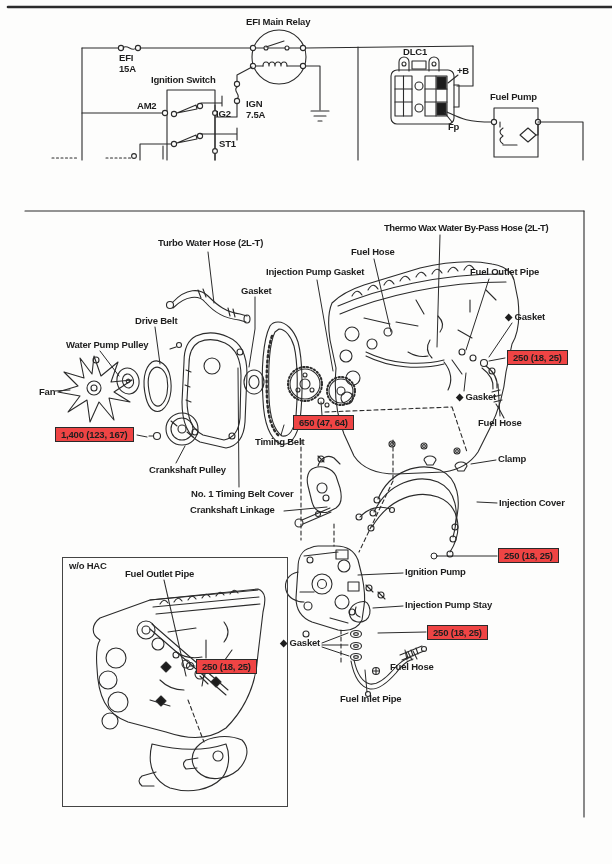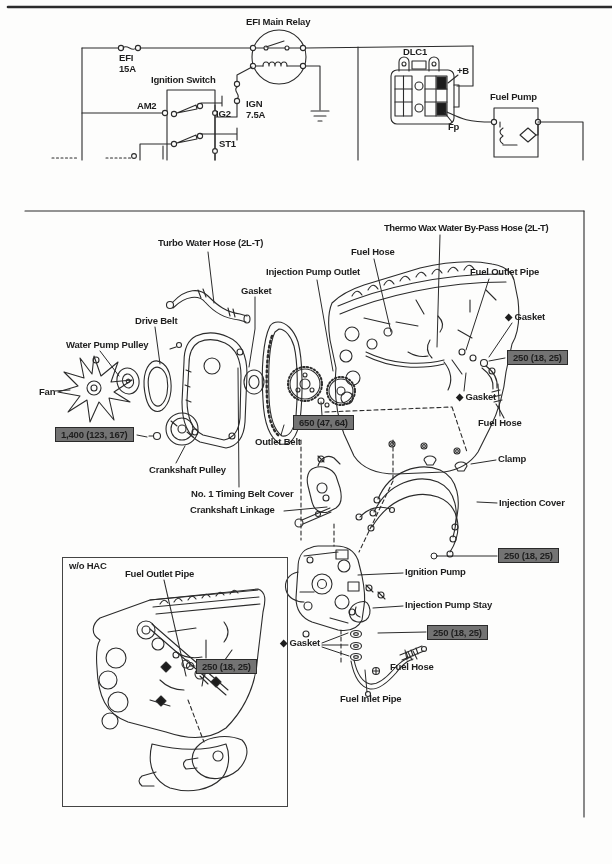--- a/index.html
+++ b/index.html
@@ -4,21 +4,21 @@
 <style>
   html,body{margin:0;padding:0;background:#fff;}
   #page{position:relative;width:612px;height:864px;background:#fdfdfc;overflow:hidden;
         font-family:"Liberation Sans",sans-serif;}
   svg{position:absolute;left:0;top:0;overflow:visible;}
   .art{stroke:#2b2b2b;fill:none;stroke-width:1.1;stroke-linecap:round;stroke-linejoin:round;}
   .lbl{position:absolute;font-weight:bold;font-size:9.5px;letter-spacing:-0.2px;
        color:#1e1e1e;white-space:nowrap;line-height:11px;}
   .lbl.wide{letter-spacing:-0.45px;}
   .two-line span{display:block;}
-  .torque-box{position:absolute;border:1.5px solid #2a2a2a;background:#737373;
+  .torque-box{position:absolute;border:1.5px solid #2a2a2a;background:#ef4444;
        font-weight:bold;font-size:9.5px;letter-spacing:-0.2px;color:#1e1e1e;
        padding:0 5px;line-height:13px;white-space:nowrap;}
   .inset-frame{position:absolute;left:62px;top:557px;width:224px;height:248px;
        border:1.5px solid #444;}
 </style>
 </head>
 <body>
 
 <div id="page">
 
@@ -399,34 +399,34 @@
         <path d="M188,700 L204,742" stroke-dasharray="4,3"></path>
         <path d="M164,580 L186,676"></path>
         <path d="M195,666 L190,666"></path>
       </g>
     </g>
   </svg>
 
   <div class="lbl" style="left:158px;top:237px">Turbo Water Hose (2L-T)</div>
   <div class="lbl wide" style="left:384px;top:222px">Thermo Wax Water By-Pass Hose (2L-T)</div>
   <div class="lbl" style="left:351px;top:246px">Fuel Hose</div>
-  <div class="lbl" style="left:266px;top:266px">Injection Pump Outlet</div>
+  <div class="lbl" style="left:266px;top:266px">Injection Pump Gasket</div>
   <div class="lbl" style="left:241px;top:285px">Gasket</div>
   <div class="lbl" style="left:470px;top:266px">Fuel Outlet Pipe</div>
   <div class="lbl" style="left:505px;top:311px">◆ Gasket</div>
   <div class="torque-box" style="left:507px;top:350px">250 (18, 25)</div>
   <div class="lbl" style="left:135px;top:315px">Drive Belt</div>
   <div class="lbl" style="left:66px;top:339px">Water Pump Pulley</div>
   <div class="lbl" style="left:39px;top:386px">Fan</div>
   <div class="torque-box" style="left:55px;top:427px">1,400 (123, 167)</div>
   <div class="lbl" style="left:456px;top:391px">◆ Gasket</div>
   <div class="lbl" style="left:478px;top:417px">Fuel Hose</div>
   <div class="torque-box" style="left:293px;top:415px">650 (47, 64)</div>
   <div class="lbl" style="left:149px;top:464px">Crankshaft Pulley</div>
-  <div class="lbl" style="left:255px;top:436px">Outlet Belt</div>
+  <div class="lbl" style="left:255px;top:436px">Timing Belt</div>
   <div class="lbl" style="left:191px;top:488px">No. 1 Timing Belt Cover</div>
   <div class="lbl" style="left:190px;top:504px">Crankshaft Linkage</div>
   <div class="lbl" style="left:498px;top:453px">Clamp</div>
   <div class="lbl" style="left:499px;top:497px">Injection Cover</div>
   <div class="torque-box" style="left:498px;top:548px">250 (18, 25)</div>
   <div class="lbl" style="left:405px;top:566px">Ignition Pump</div>
   <div class="lbl" style="left:405px;top:599px">Injection Pump Stay</div>
   <div class="torque-box" style="left:427px;top:625px">250 (18, 25)</div>
   <div class="lbl" style="left:280px;top:637px">◆ Gasket</div>
   <div class="lbl" style="left:390px;top:661px">Fuel Hose</div>

